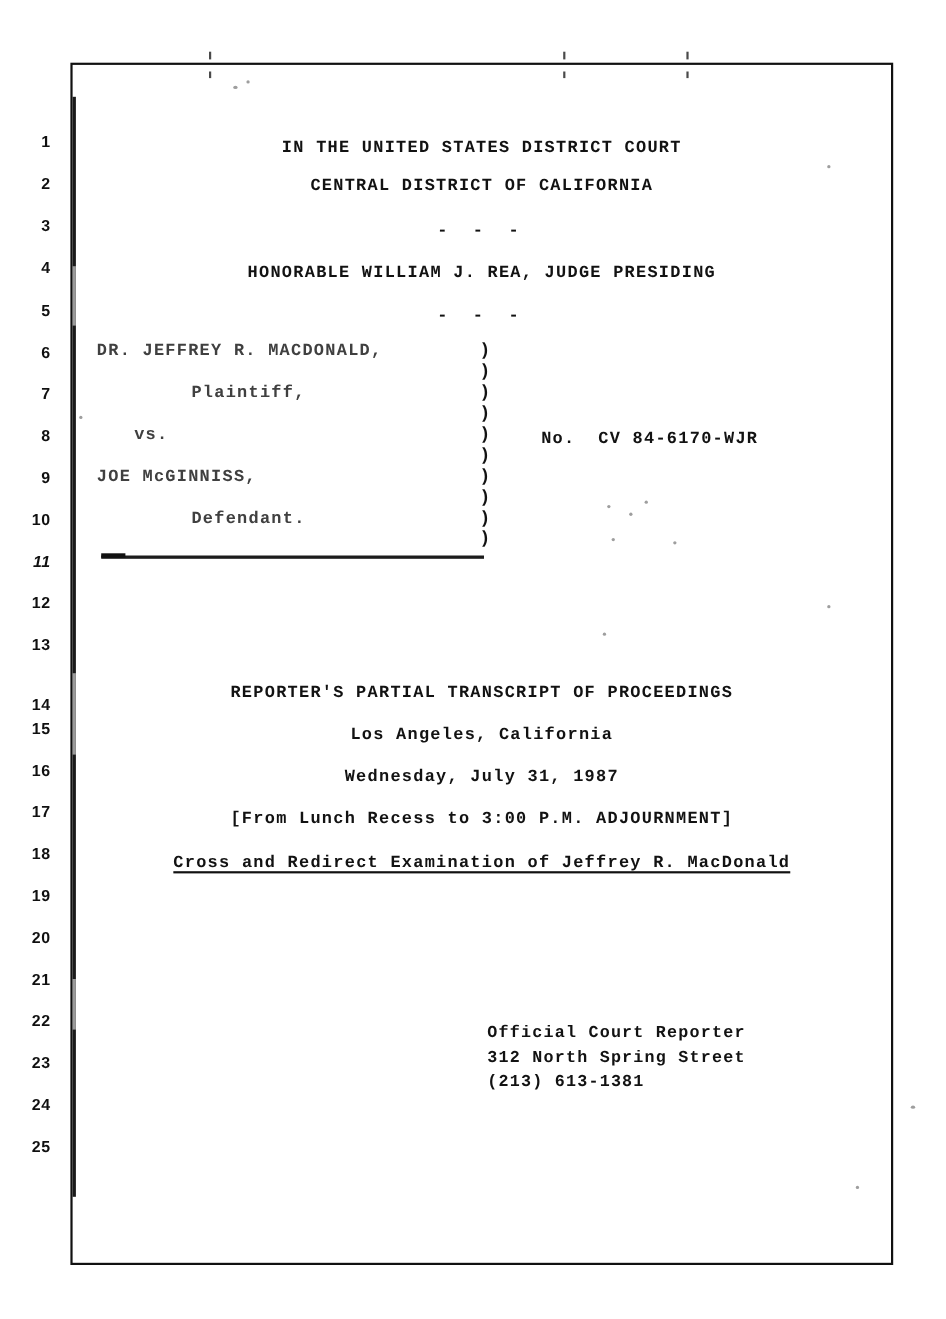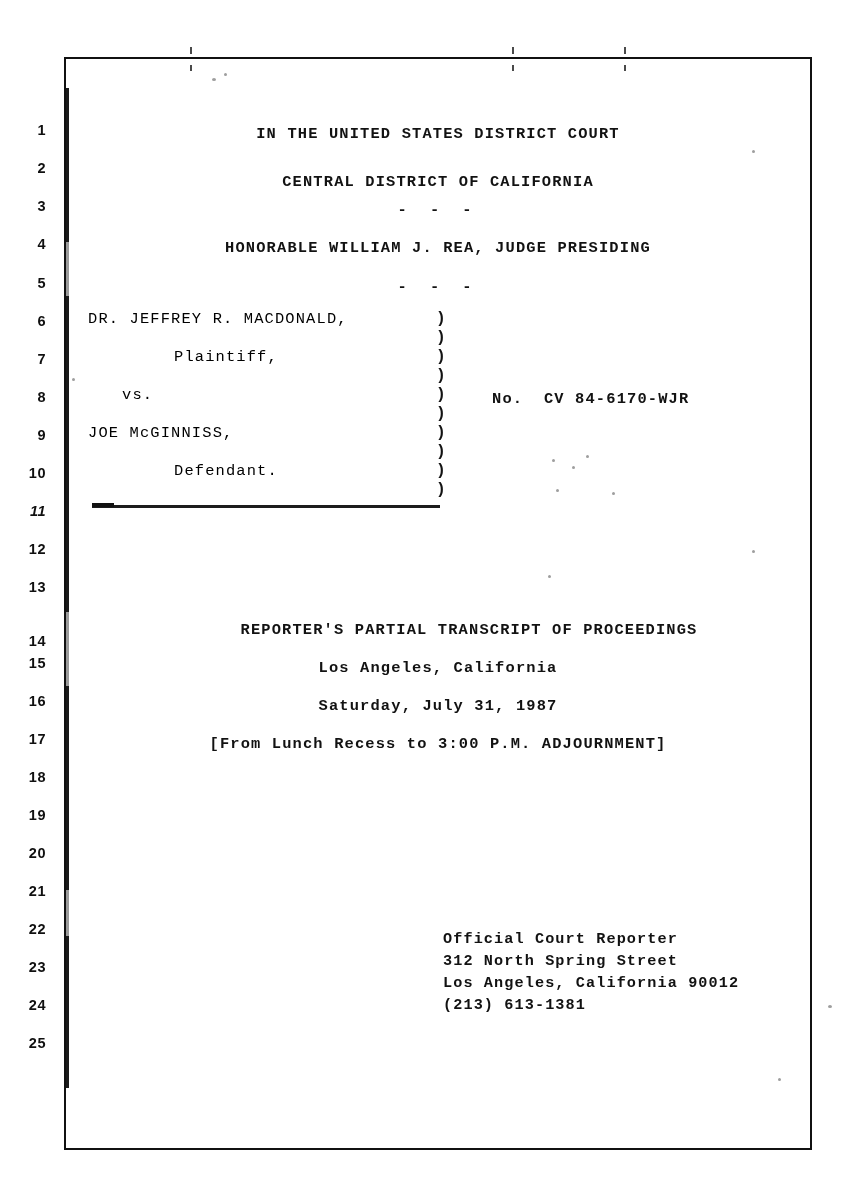--- a/index.html
+++ b/index.html
@@ -112,22 +112,22 @@
     position: relative;
     height: 38px;
   }
   .cap-text {
     position: absolute;
     left: 0;
     top: 0;
     font-family: "Liberation Mono", "DejaVu Sans Mono", monospace;
     font-size: 15.4px;
     letter-spacing: 1.15px;
-    font-weight: 400;
-    color: #000000;
+    font-weight: 700;
+    color: #404040;
     white-space: pre;
   }
   .cap-text.indent { left: 86px; }
   .cap-paren {
     position: absolute;
     left: 348px;
     top: 0;
     font-family: "Liberation Mono", "DejaVu Sans Mono", monospace;
     font-size: 16px;
     font-weight: 600;
@@ -236,21 +236,21 @@
     <div class="linenum" style="top:807px;">19</div>
     <div class="linenum" style="top:845px;">20</div>
     <div class="linenum" style="top:883px;">21</div>
     <div class="linenum" style="top:921px;">22</div>
     <div class="linenum" style="top:959px;">23</div>
     <div class="linenum" style="top:997px;">24</div>
     <div class="linenum" style="top:1035px;">25</div>
   </div>
 
   <div class="tw center" style="top:125px;">IN THE UNITED STATES DISTRICT COURT</div>
-  <div class="tw center" style="top:173px;">CENTRAL DISTRICT OF CALIFORNIA</div>
+  <div class="tw center" style="top:160px;">CENTRAL DISTRICT OF CALIFORNIA</div>
   <div class="tw center sep" style="top:201px;">- - -</div>
   <div class="tw center" style="top:239px;">HONORABLE WILLIAM J. REA, JUDGE PRESIDING</div>
   <div class="tw center sep" style="top:278px;">- - -</div>
 
   <div class="caption">
     <div class="cap-row">
       <span class="cap-text">DR. JEFFREY R. MACDONALD,</span>
       <span class="cap-paren">)</span>
       <span class="cap-paren mid">)</span>
     </div>
@@ -274,25 +274,25 @@
       <span class="cap-paren">)</span>
       <span class="cap-paren mid">)</span>
     </div>
   </div>
 
   <div class="caption-rule"></div>
   <div class="caption-rule-stub"></div>
 
   <div class="tw caseno">No.  CV 84-6170-WJR</div>
 
-  <div class="tw center" style="top:621px;padding-left:31px;">REPORTER'S PARTIAL TRANSCRIPT OF PROCEEDINGS</div>
+  <div class="tw center" style="top:621px;">REPORTER'S PARTIAL TRANSCRIPT OF PROCEEDINGS</div>
   <div class="tw center" style="top:659px;">Los Angeles, California</div>
-  <div class="tw center" style="top:697px;">Saturday, July 31, 1987</div>
+  <div class="tw center" style="top:697px;">Wednesday, July 31, 1987</div>
   <div class="tw center" style="top:735px;">[From Lunch Recess to 3:00 P.M. ADJOURNMENT]</div>
+  <div class="tw center underline" style="top:775px;">Cross and Redirect Examination of Jeffrey R. MacDonald</div>
 
   <div class="reporter">
     <div>Official Court Reporter</div>
     <div>312 North Spring Street</div>
-    <div>Los Angeles, California 90012</div>
     <div>(213) 613-1381</div>
   </div>
 
 </div>
 
 </body></html>

